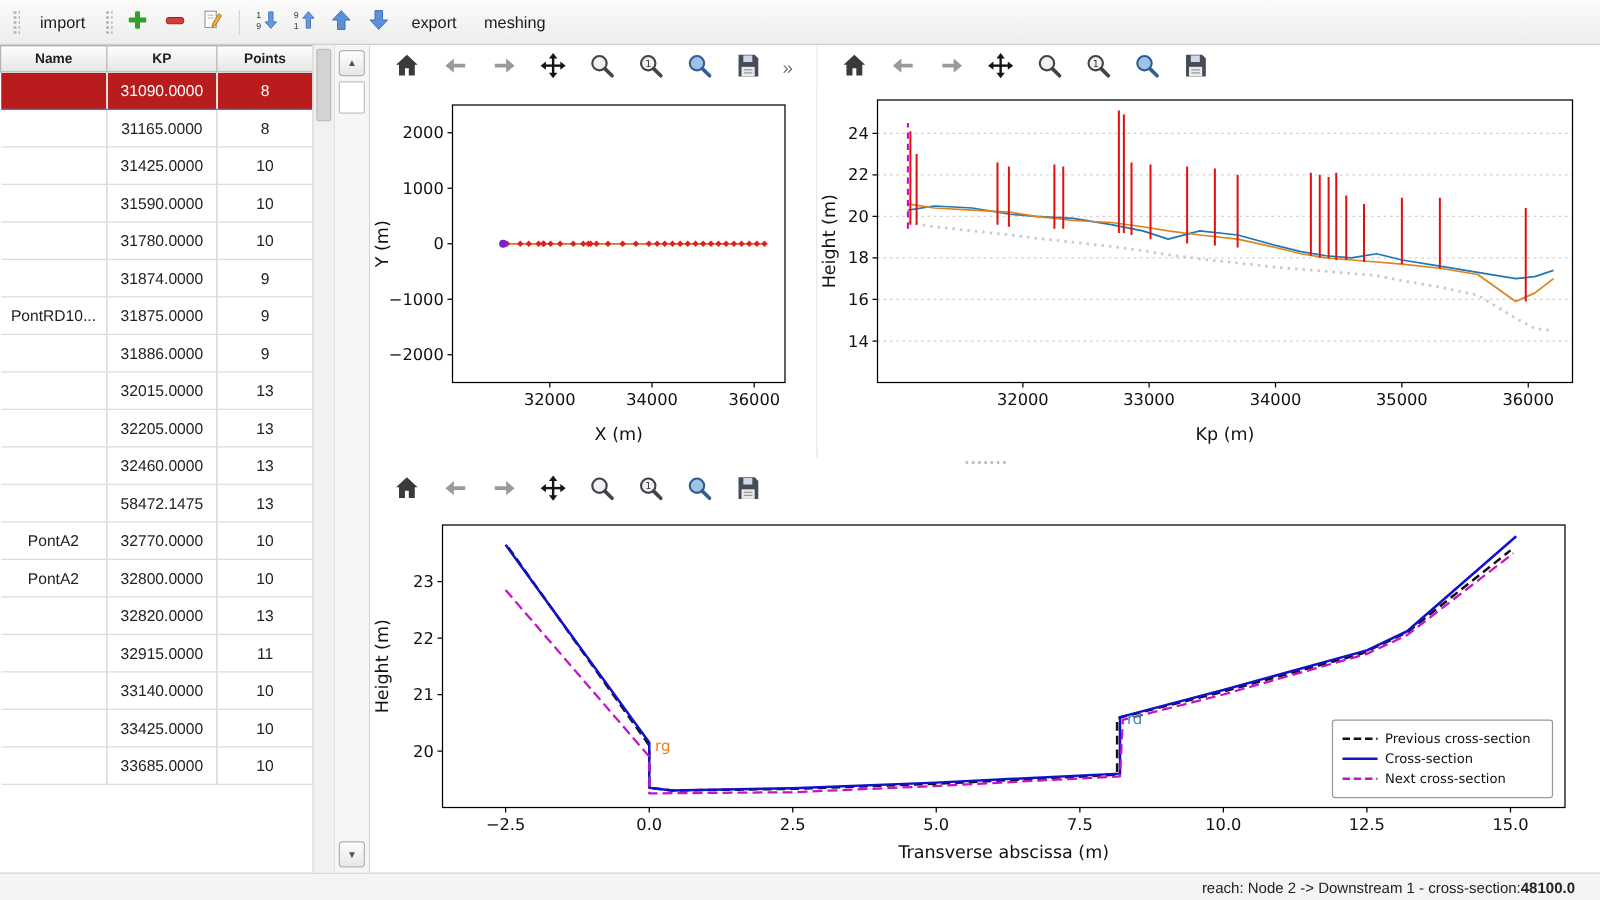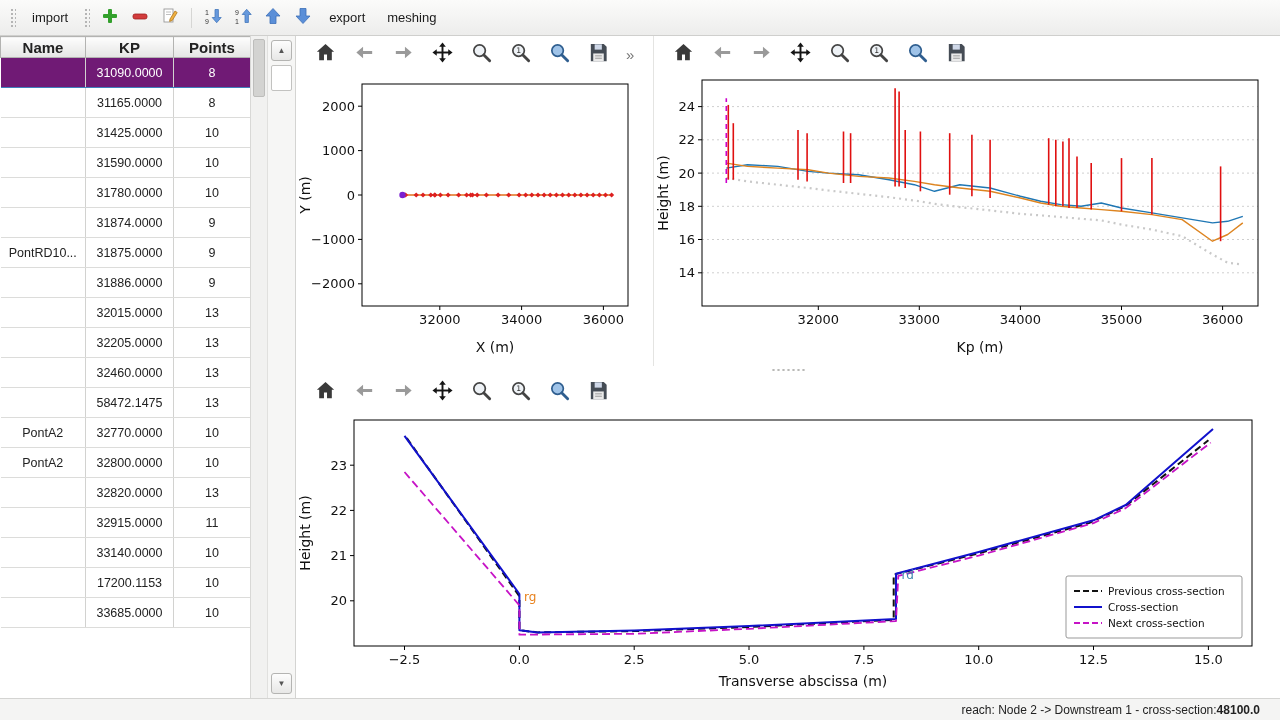--- a/index.html
+++ b/index.html
@@ -17,25 +17,25 @@
     align-items:center; justify-content:center; border-radius:3px; }
   .tool-btn svg { width:18px; height:18px; }
   .tb-sep { width:1px; height:20px; background:#d6d6d4; margin:0 5px; }
 
   
   .main { flex:1; display:flex; min-height:0; }
   .left-panel { width:296px; flex:0 0 296px; display:flex; background:#fff; border-right:1px solid #d4d4d2; }
   .table-wrap { width:250px; flex:0 0 250px; overflow:hidden; background:#fff; }
   table { border-collapse:collapse; width:250px; table-layout:fixed; }
   th { height:21px; background:linear-gradient(#fdfdfd,#e5e5e4); border:1px solid #b3b3b1;
-    font-size:15px; font-weight:bold; color:#222; }
+    font-size:11px; font-weight:bold; color:#222; }
   th:nth-child(1){width:85px} th:nth-child(2){width:88px} th:nth-child(3){width:77px}
   td { height:30px; border-right:1px solid #d2d2d0; border-bottom:1px solid #dcdcda;
     font-size:12.5px; color:#222; text-align:center; overflow:hidden; white-space:nowrap; }
-  tr.selected td { background:#701a75; color:#fff; border-bottom-color:#3f7fbc; }
+  tr.selected td { background:#b91c1c; color:#fff; border-bottom-color:#3f7fbc; }
   .inner-sb { width:17px; flex:0 0 17px; background:#f1f1f0; border-left:1px solid #d8d8d6; position:relative; }
   .inner-sb .thumb { position:absolute; top:3px; left:2px; width:12px; height:58px;
     background:#d3d3d1; border:1px solid #bdbdbb; border-radius:2px; }
   .outer-sb { width:28px; flex:0 0 28px; background:#f6f6f5; border-left:1px solid #e0e0de; position:relative; }
   .scroll-btn { position:absolute; left:3px; width:21px; height:21px; border:1px solid #b4b4b2;
     background:linear-gradient(#fdfdfd,#e7e7e6); border-radius:3px; font-size:8px; color:#555;
     display:flex; align-items:center; justify-content:center; }
   .scroll-btn.up { top:4px; }
   .scroll-btn.down { bottom:4px; }
   .outer-thumb { position:absolute; top:29px; left:3px; width:21px; height:26px;
@@ -218,21 +218,21 @@
                 <td>32915.0000</td>
                 <td>11</td>
               </tr>
               <tr>
                 <td></td>
                 <td>33140.0000</td>
                 <td>10</td>
               </tr>
               <tr>
                 <td></td>
-                <td>17200.1153</td>
+                <td>33425.0000</td>
                 <td>10</td>
               </tr>
               <tr>
                 <td></td>
                 <td>33685.0000</td>
                 <td>10</td>
               </tr>
             </tbody>
         </table>
       </div>

